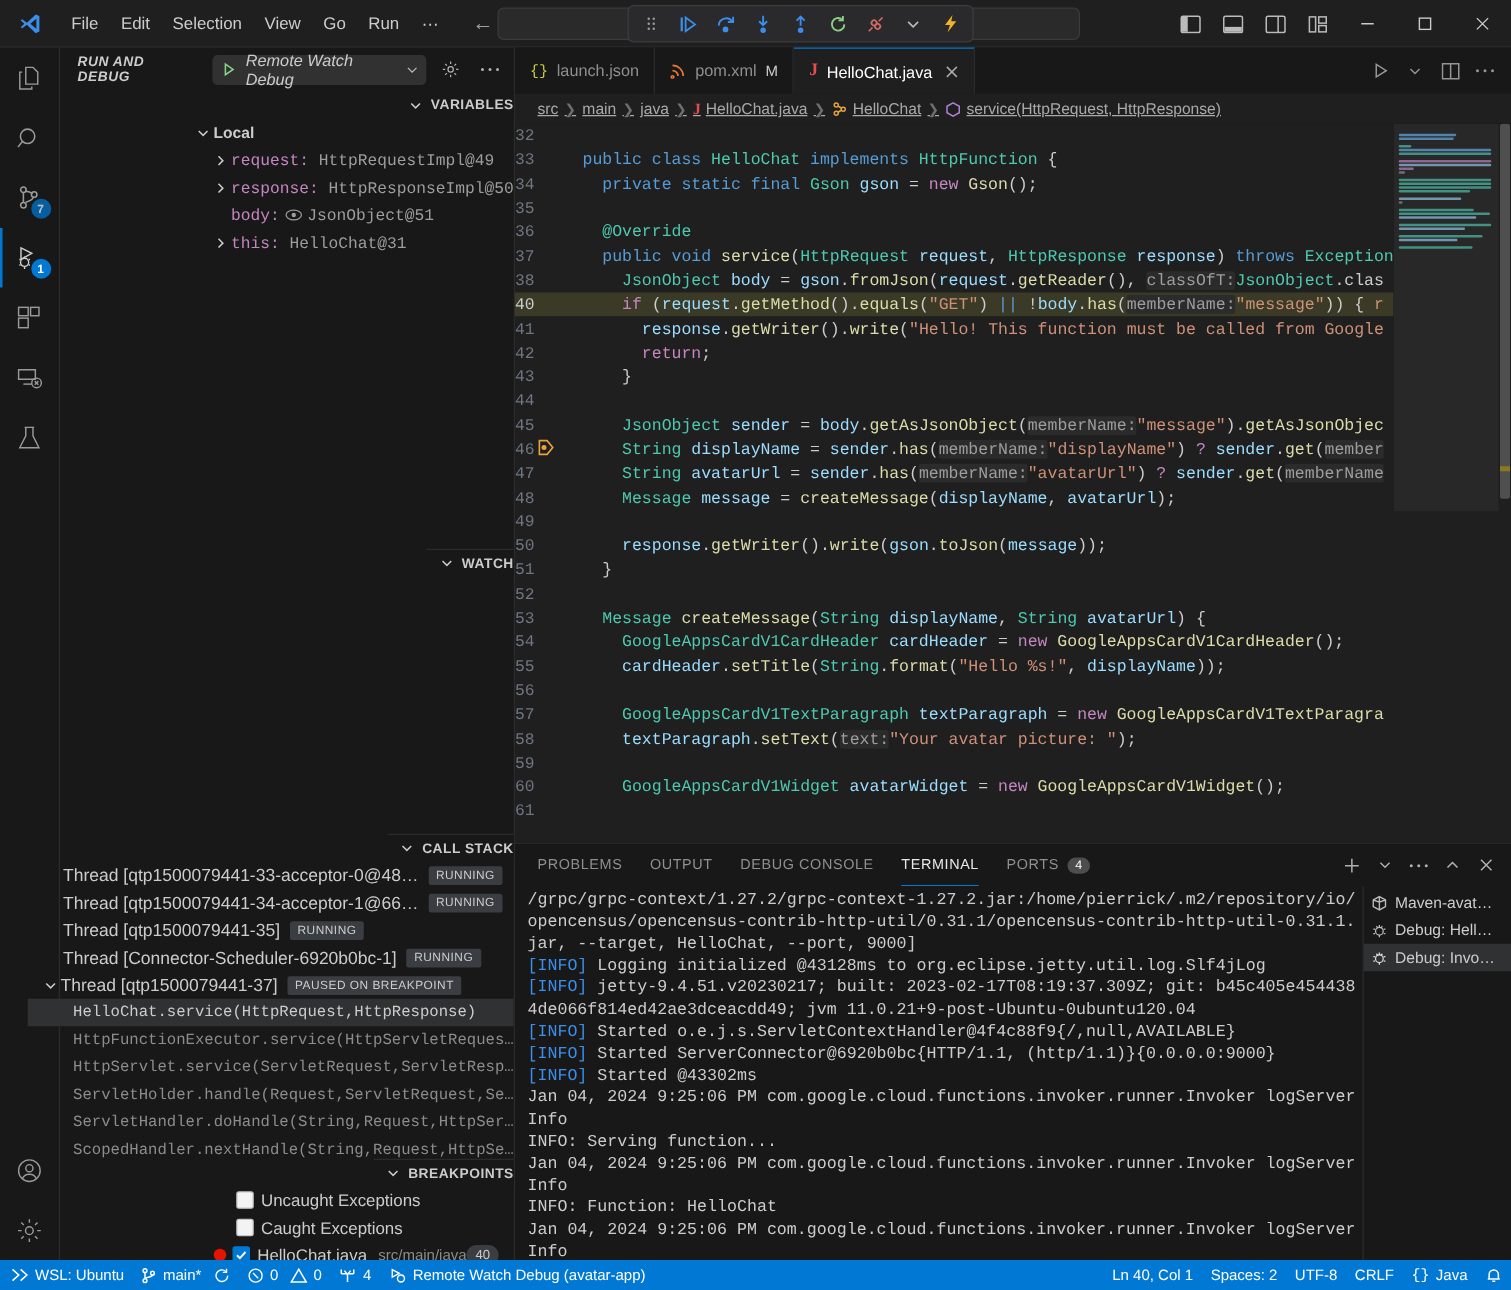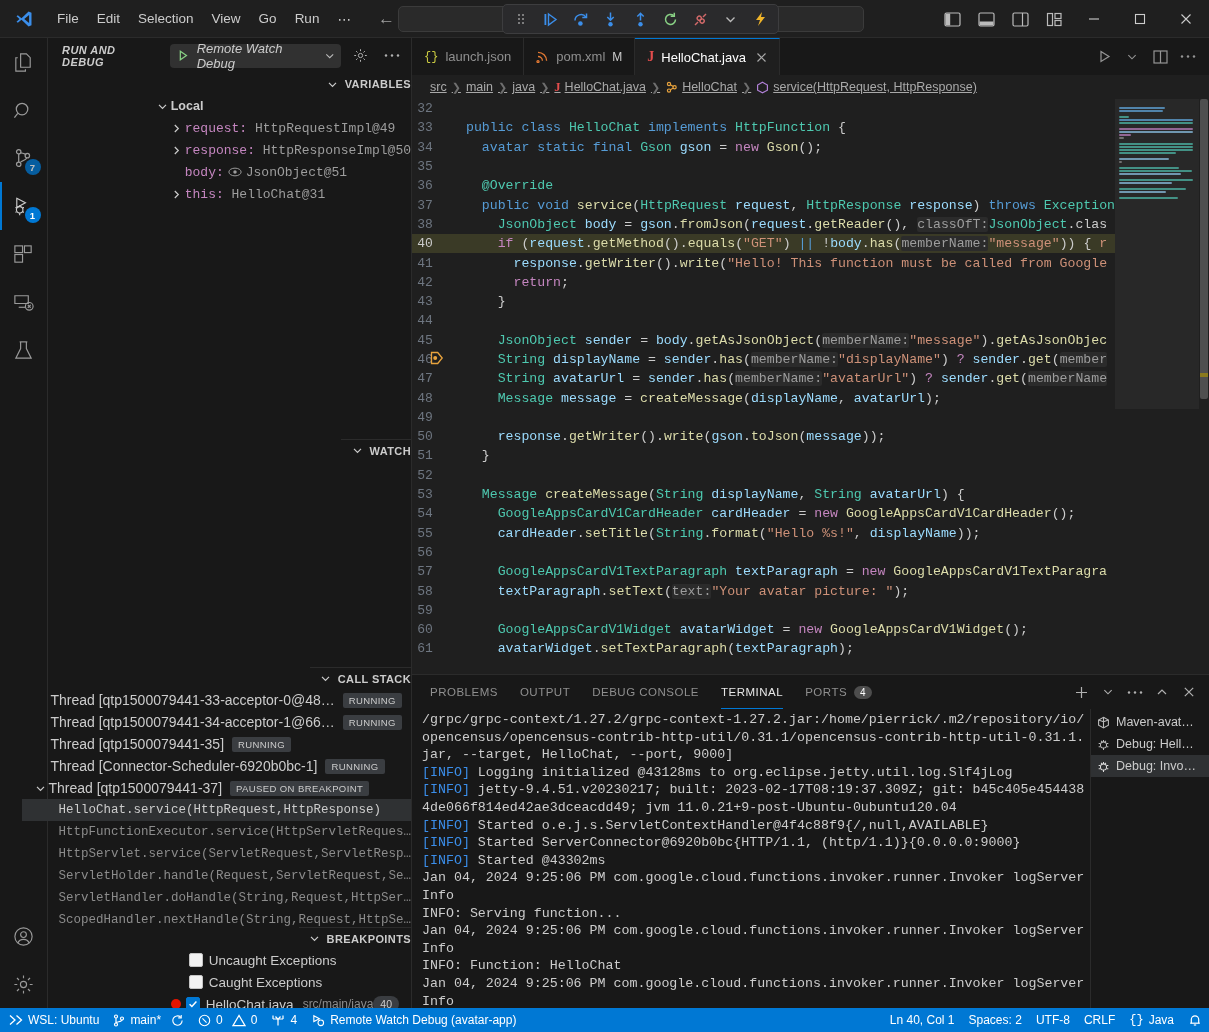--- a/index.html
+++ b/index.html
@@ -139,21 +139,21 @@
   }
   .bc { display: flex; align-items: center; gap: 4px; cursor: pointer; }
   .bc-sep { color: #6e6e6e; font-size: 11px; }
 
   .editor-wrap { flex: 1; display: flex; min-height: 0; position: relative; overflow: hidden; background: #1f1f1f; }
   .code-pane { flex: 1; position: relative; overflow: hidden; }
   .code-scroll { position: absolute; inset: 0; }
   .cl { height: 19.3px; display: flex; align-items: center; font-family: "Liberation Mono", monospace; font-size: 13.2px; white-space: pre; }
   .cl.hl { background: #3a3a26; }
   .gutter-num {
-    width: 48px; text-align: center; padding-right: 22px; color: #6e7681; flex: none; font-size: 13px;
+    width: 48px; text-align: left; padding-right: 22px; color: #6e7681; flex: none; font-size: 13px;
   }
   .cl.hl .gutter-num { color: #cccccc; }
   .bp-glyph { position: absolute; left: 18px; width: 14px; height: 14px; }
   .code-txt { padding-left: 6px; }
 
   
   .k  { color: #569cd6; }      
   .k2 { color: #c586c0; }      
   .ty { color: #4ec9b0; }      
   .fn { color: #dcdcaa; }      
@@ -686,21 +686,21 @@
           </span>
           <span>service(HttpRequest, HttpResponse)</span>
         </span>
       </div>
 
       <div class="editor-wrap">
         <div class="code-pane">
           <div class="code-scroll" id="code-scroll">
               <div class="cl"><span class="gutter-num">32</span><span class="code-txt"></span></div>
               <div class="cl"><span class="gutter-num">33</span><span class="code-txt"><span class="k">public </span><span class="k">class </span><span class="ty">HelloChat </span><span class="k">implements </span><span class="ty">HttpFunction </span><span class="pn">{</span></span></div>
-              <div class="cl"><span class="gutter-num">34</span><span class="code-txt"><span class="pn">  </span><span class="k">avatar </span><span class="k">static </span><span class="k">final </span><span class="ty">Gson </span><span class="va">gson </span><span class="pn">= </span><span class="k2">new </span><span class="fn">Gson</span><span class="pn">();</span></span></div>
+              <div class="cl"><span class="gutter-num">34</span><span class="code-txt"><span class="pn">  </span><span class="k">private </span><span class="k">static </span><span class="k">final </span><span class="ty">Gson </span><span class="va">gson </span><span class="pn">= </span><span class="k2">new </span><span class="fn">Gson</span><span class="pn">();</span></span></div>
               <div class="cl"><span class="gutter-num">35</span><span class="code-txt"></span></div>
               <div class="cl"><span class="gutter-num">36</span><span class="code-txt"><span class="pn">  </span><span class="ty">@Override</span></span></div>
               <div class="cl"><span class="gutter-num">37</span><span class="code-txt"><span class="pn">  </span><span class="k">public </span><span class="k">void </span><span class="fn">service</span><span class="pn">(</span><span class="ty">HttpRequest </span><span class="va">request</span><span class="pn">, </span><span class="ty">HttpResponse </span><span class="va">response</span><span class="pn">) </span><span class="k">throws </span><span class="ty">Exception</span></span></div>
               <div class="cl"><span class="gutter-num">38</span><span class="code-txt"><span class="pn">    </span><span class="ty">JsonObject </span><span class="va">body </span><span class="pn">= </span><span class="va">gson</span><span class="pn">.</span><span class="fn">fromJson</span><span class="pn">(</span><span class="va">request</span><span class="pn">.</span><span class="fn">getReader</span><span class="pn">(), </span><span class="hint">classOfT:</span><span class="ty">JsonObject</span><span class="pn">.clas</span></span></div>
               <div class="cl hl"><span class="gutter-num">40</span><span class="code-txt"><span class="pn">    </span><span class="k2">if </span><span class="pn">(</span><span class="va">request</span><span class="pn">.</span><span class="fn">getMethod</span><span class="pn">().</span><span class="fn">equals</span><span class="pn">(</span><span class="st">"GET"</span><span class="pn">) </span><span class="k">|| </span><span class="pn">!</span><span class="va">body</span><span class="pn">.</span><span class="fn">has</span><span class="pn">(</span><span class="hint">memberName:</span><span class="st">"message"</span><span class="pn">)) { </span><span class="st">r</span></span></div>
               <div class="cl"><span class="gutter-num">41</span><span class="code-txt"><span class="pn">      </span><span class="va">response</span><span class="pn">.</span><span class="fn">getWriter</span><span class="pn">().</span><span class="fn">write</span><span class="pn">(</span><span class="st">"Hello! This function must be called from Google</span></span></div>
               <div class="cl"><span class="gutter-num">42</span><span class="code-txt"><span class="pn">      </span><span class="k2">return</span><span class="pn">;</span></span></div>
               <div class="cl"><span class="gutter-num">43</span><span class="code-txt"><span class="pn">    }</span></span></div>
               <div class="cl"><span class="gutter-num">44</span><span class="code-txt"></span></div>
               <div class="cl"><span class="gutter-num">45</span><span class="code-txt"><span class="pn">    </span><span class="ty">JsonObject </span><span class="va">sender </span><span class="pn">= </span><span class="va">body</span><span class="pn">.</span><span class="fn">getAsJsonObject</span><span class="pn">(</span><span class="hint">memberName:</span><span class="st">"message"</span><span class="pn">).</span><span class="fn">getAsJsonObjec</span></span></div>
@@ -712,21 +712,21 @@
               <div class="cl"><span class="gutter-num">51</span><span class="code-txt"><span class="pn">  }</span></span></div>
               <div class="cl"><span class="gutter-num">52</span><span class="code-txt"></span></div>
               <div class="cl"><span class="gutter-num">53</span><span class="code-txt"><span class="pn">  </span><span class="ty">Message </span><span class="fn">createMessage</span><span class="pn">(</span><span class="ty">String </span><span class="va">displayName</span><span class="pn">, </span><span class="ty">String </span><span class="va">avatarUrl</span><span class="pn">) {</span></span></div>
               <div class="cl"><span class="gutter-num">54</span><span class="code-txt"><span class="pn">    </span><span class="ty">GoogleAppsCardV1CardHeader </span><span class="va">cardHeader </span><span class="pn">= </span><span class="k2">new </span><span class="fn">GoogleAppsCardV1CardHeader</span><span class="pn">();</span></span></div>
               <div class="cl"><span class="gutter-num">55</span><span class="code-txt"><span class="pn">    </span><span class="va">cardHeader</span><span class="pn">.</span><span class="fn">setTitle</span><span class="pn">(</span><span class="ty">String</span><span class="pn">.</span><span class="fn">format</span><span class="pn">(</span><span class="st">"Hello %s!"</span><span class="pn">, </span><span class="va">displayName</span><span class="pn">));</span></span></div>
               <div class="cl"><span class="gutter-num">56</span><span class="code-txt"></span></div>
               <div class="cl"><span class="gutter-num">57</span><span class="code-txt"><span class="pn">    </span><span class="ty">GoogleAppsCardV1TextParagraph </span><span class="va">textParagraph </span><span class="pn">= </span><span class="k2">new </span><span class="fn">GoogleAppsCardV1TextParagra</span></span></div>
               <div class="cl"><span class="gutter-num">58</span><span class="code-txt"><span class="pn">    </span><span class="va">textParagraph</span><span class="pn">.</span><span class="fn">setText</span><span class="pn">(</span><span class="hint">text:</span><span class="st">"Your avatar picture: "</span><span class="pn">);</span></span></div>
               <div class="cl"><span class="gutter-num">59</span><span class="code-txt"></span></div>
               <div class="cl"><span class="gutter-num">60</span><span class="code-txt"><span class="pn">    </span><span class="ty">GoogleAppsCardV1Widget </span><span class="va">avatarWidget </span><span class="pn">= </span><span class="k2">new </span><span class="fn">GoogleAppsCardV1Widget</span><span class="pn">();</span></span></div>
-              <div class="cl"><span class="gutter-num">61</span><span class="code-txt"><span class="pn">    </span><span class="va">avatarWidget</span><span class="pn">.</span><span class="fn">setTextParagraph</span><span class="pn">(</span><span class="va">textParagraph</span><span class="pn">);</span></span></div>
+              <div class="cl"><span class="gutter-num">61</span></div>
             </div>
           <div class="bp-glyph" style="top:252px">
             <svg width="14" height="14" viewBox="0 0 14 14">
                 <path d="M1.5 1.5h6.2l4.5 5.5-4.5 5.5H1.5Z" fill="none" stroke="#e8a33d" stroke-width="1.3"></path>
                 <circle cx="5.2" cy="7" r="2" fill="#e8a33d"></circle>
               </svg>
           </div>
         </div>
         <div class="minimap" id="minimap">
           <div class="mm-slider"></div>

